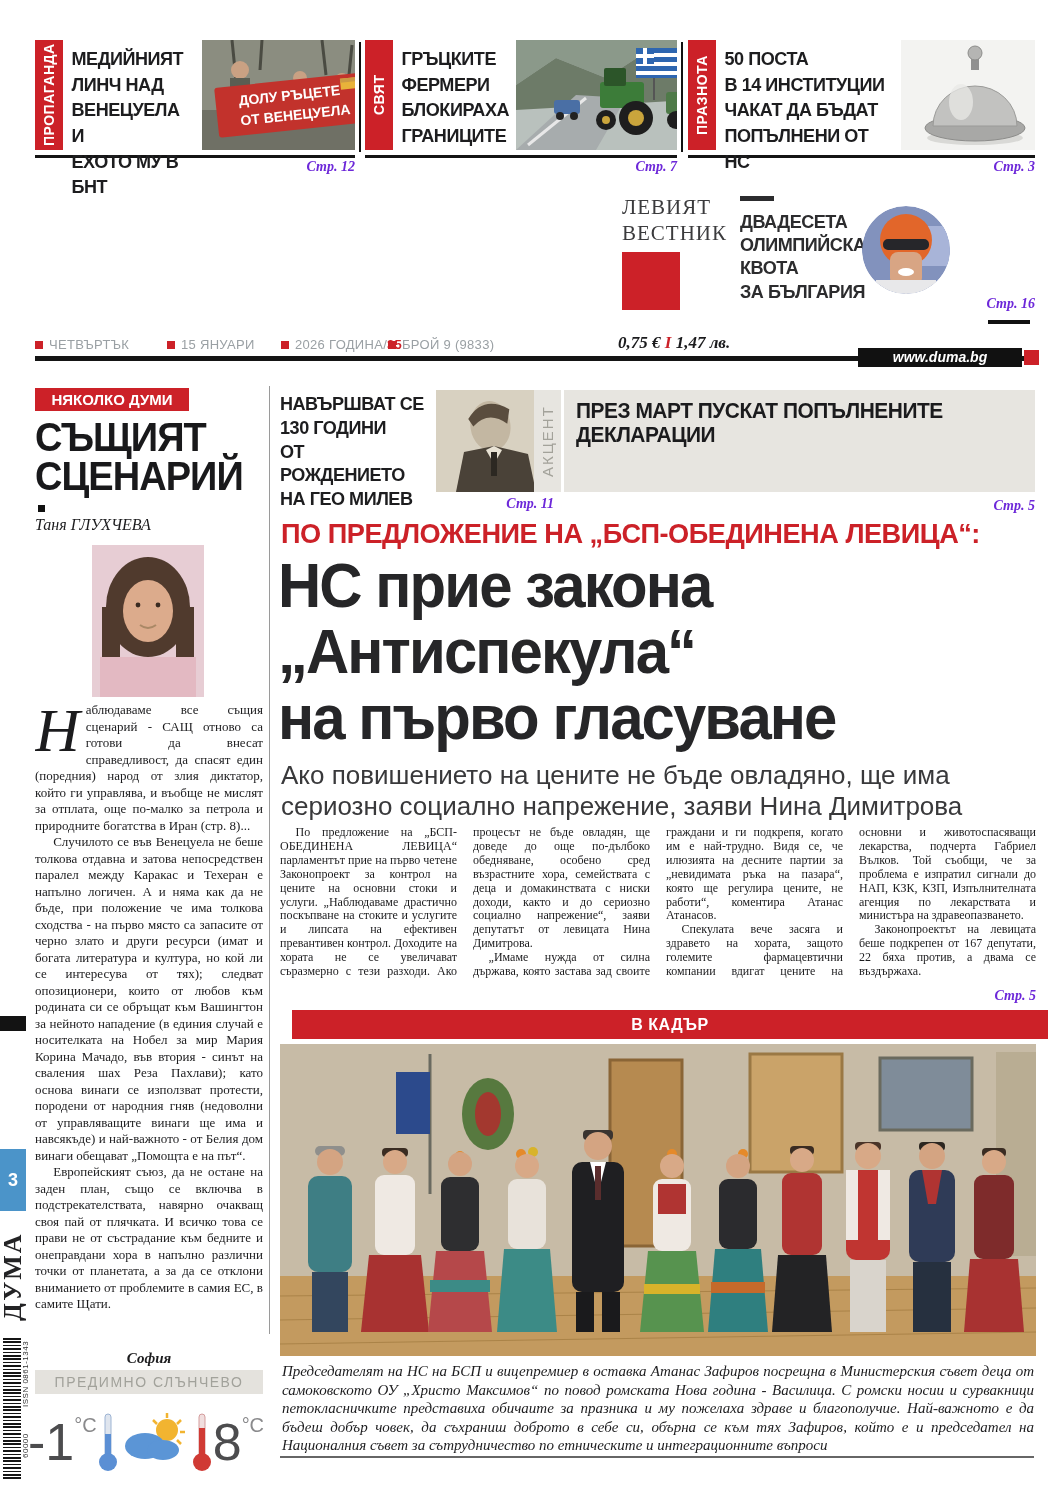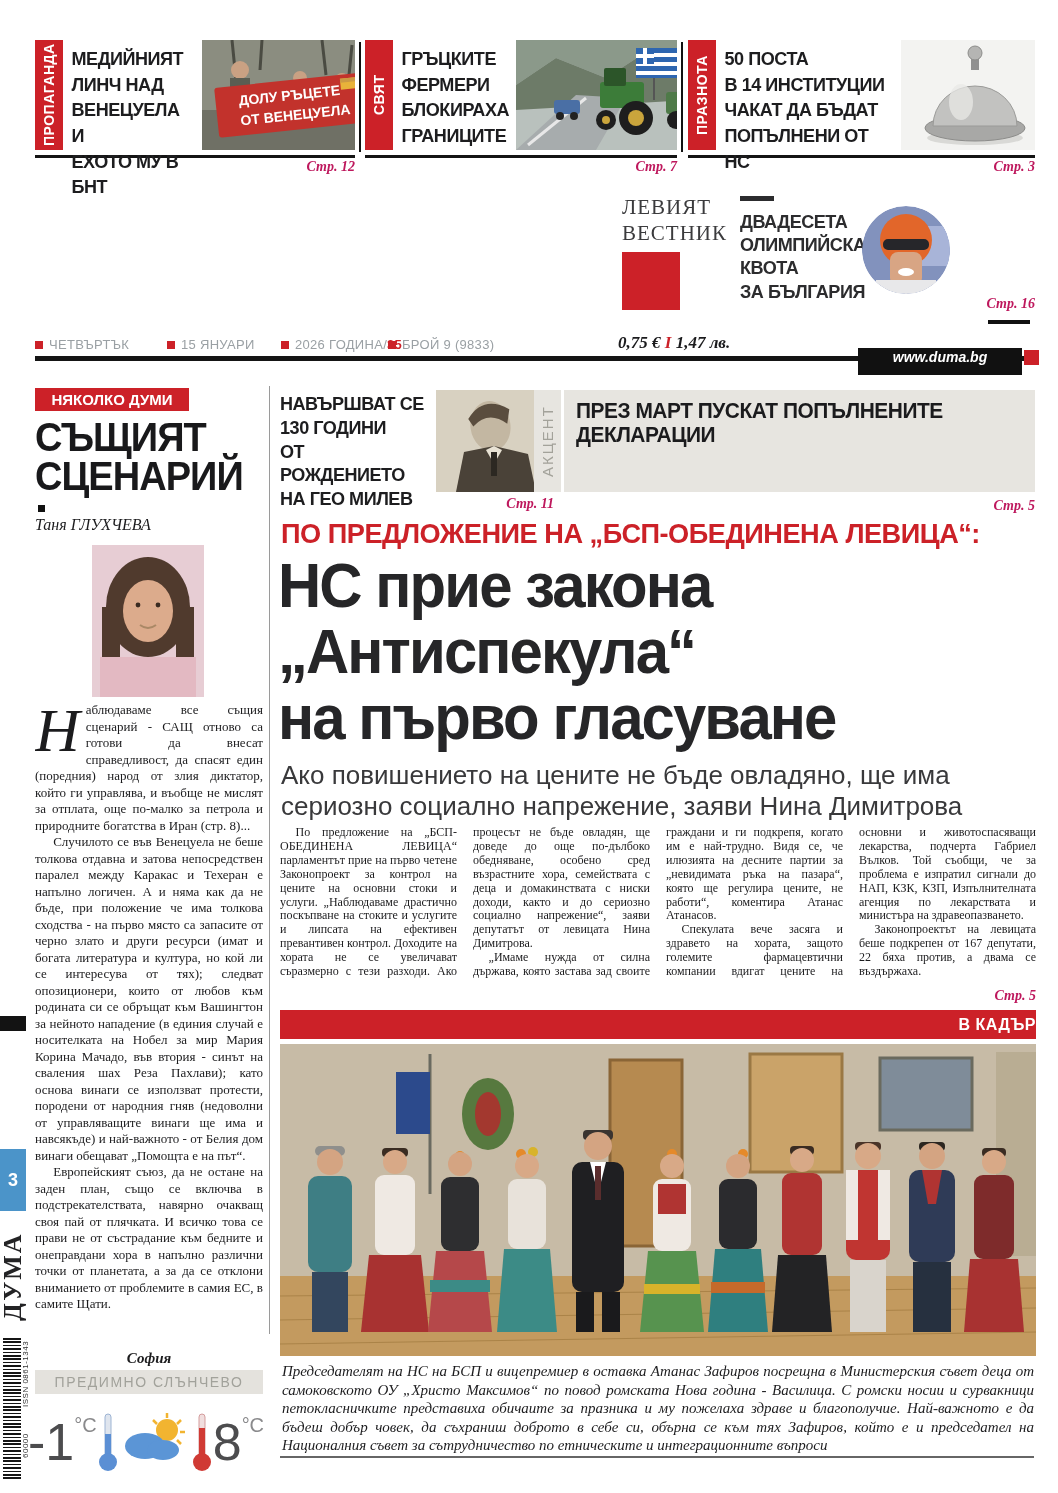--- a/index.html
+++ b/index.html
@@ -3,21 +3,21 @@
 <meta charset="utf-8">
 <style>
   html,body{margin:0;padding:0;background:#fff;}
   .page{position:relative;width:1058px;height:1493px;background:#fff;overflow:hidden;
         font-family:"Liberation Serif",serif;color:#1b1b1d;}
   .abs{position:absolute;}
   .ml{white-space:pre-line;}
   .cond{font-family:"Liberation Sans",sans-serif;font-weight:bold;letter-spacing:-.5px;}
   .sx{transform:scaleX(.95);transform-origin:left top;}
   .vlabel{writing-mode:vertical-rl;transform:rotate(180deg);text-align:center;}
-  .pageref{font-style:italic;font-weight:bold;font-size:14px;text-align:right;color:#be185d;}
+  .pageref{font-style:italic;font-weight:bold;font-size:14px;text-align:right;color:#6d28d9;}
   
   .strip-row{display:flex;height:110px;align-items:stretch;}
   .strip-label{width:28px;background:#cc2128;color:#fff;font-family:"Liberation Sans",sans-serif;
                font-weight:bold;font-size:14px;letter-spacing:.5px;line-height:28px;}
   .strip-headline{font-size:19px;line-height:1.35;color:#1d1d1f;padding:6px 4px 0 9px;}
   .strip-photo{position:relative;overflow:hidden;background:#ddd;}
   .strip-rule{height:3px;background:#141414;margin-top:5px;}
   .strip .pageref{margin-top:1px;}
   .vsep{width:0;border-left:2px solid #111;}
   
@@ -57,21 +57,21 @@
   .accent-label{color:#a3a29a;font-family:"Liberation Sans",sans-serif;font-size:15px;
                 letter-spacing:2px;line-height:27px;}
   .accent-head{font-size:22px;line-height:1.1;color:#1b1b1d;margin:9px 12px 3px 12px;}
   .accent-body{font-style:italic;font-size:13.5px;line-height:1.3;margin:0 13px;text-align:justify;text-indent:1.6em;}
   
   .kicker{color:#cc2128;font-size:28px;letter-spacing:-.5px;}
   .headline{font-size:63px;line-height:66px;letter-spacing:-2px;color:#262628;}
   .deck{font-family:"Liberation Sans",sans-serif;font-size:26px;line-height:1.18;color:#39393b;}
   .body-cols{column-count:4;column-gap:16px;font-size:12px;line-height:1.16;text-align:justify;overflow:hidden;}
   .body-cols p{margin:0;text-indent:1.3em;}
-  .banner-red{background:#cc2128;color:#fff;text-align:right;font-size:16px;line-height:29px;letter-spacing:.5px;}
+  .banner-red{background:#cc2128;color:#fff;text-align:center;font-size:16px;line-height:29px;letter-spacing:.5px;margin-left:12px;}
   .caption{font-style:italic;font-size:15px;line-height:1.24;color:#1c1c1e;text-align:justify;}
   .rule2{background:#666;}
   .vline{background:#9a9a9a;width:1px;}
   
   .railblack{background:#131313;}
   .railblue{background:#4b94c9;color:#fff;font-family:"Liberation Sans",sans-serif;font-weight:bold;
             font-size:18px;text-align:center;line-height:62px;}
   .railtitle{font-family:"Liberation Serif",serif;font-weight:bold;font-size:26px;color:#232325;
              letter-spacing:2px;line-height:30px;}
   .barcode{background:repeating-linear-gradient(180deg,#151515 0 1.6px,#ffffff 1.6px 3.4px);}
@@ -211,21 +211,21 @@
   <div class="abs" style="left:988px;top:320px;width:42px;height:4px;background:#111;"></div>
 
   <div class="abs dl-item" style="left:35px;top:337px;"><span class="mk"></span><span>ЧЕТВЪРТЪК</span></div>
   <div class="abs dl-item" style="left:167px;top:337px;"><span class="mk"></span><span>15 ЯНУАРИ</span></div>
   <div class="abs dl-item" style="left:281px;top:337px;"><span class="mk"></span><span>2026 ГОДИНА/</span><span style="color:#cc2128;font-weight:bold;">35</span></div>
   <div class="abs dl-item" style="left:388px;top:337px;"><span class="mk"></span><span>БРОЙ 9 (9833)</span></div>
   <div class="abs price" style="left:618px;top:333px;">
     <span>0,75 €</span> <span class="sep">I</span> <span>1,47 лв.</span>
   </div>
   <div class="abs blackbar" style="left:35px;top:356px;width:1000px;height:5px;"></div>
-  <div class="abs wwwchip" style="left:858px;top:348px;width:164px;height:27px;">www.duma.bg</div>
+  <div class="abs wwwchip" style="left:858px;top:348px;width:164px;height:19px;">www.duma.bg</div>
   <div class="abs redsq" style="left:1024px;top:350px;width:15px;height:15px;"></div>
 
   <div class="abs railblack" style="left:0;top:1016px;width:26px;height:15px;"></div>
   <div class="abs railblue" style="left:0;top:1149px;width:26px;height:62px;">3</div>
   <div class="abs vlabel railtitle" style="left:-2px;top:1218px;width:30px;height:118px;">ДУМА</div>
   <div class="abs barcode" style="left:3px;top:1338px;width:18px;height:142px;"></div>
   <div class="abs vlabel issn" style="left:21px;top:1338px;width:10px;height:72px;">ISSN 0861-1343</div>
   <div class="abs vlabel issn" style="left:21px;top:1416px;width:10px;height:60px;">60000</div>
 
   <div class="abs vline" style="left:269px;top:386px;height:948px;"></div>

